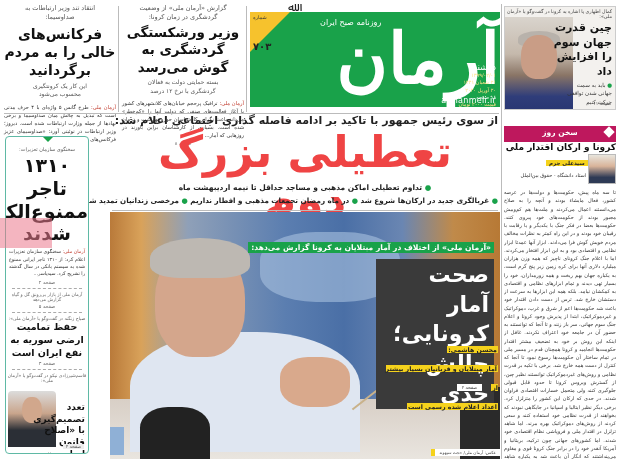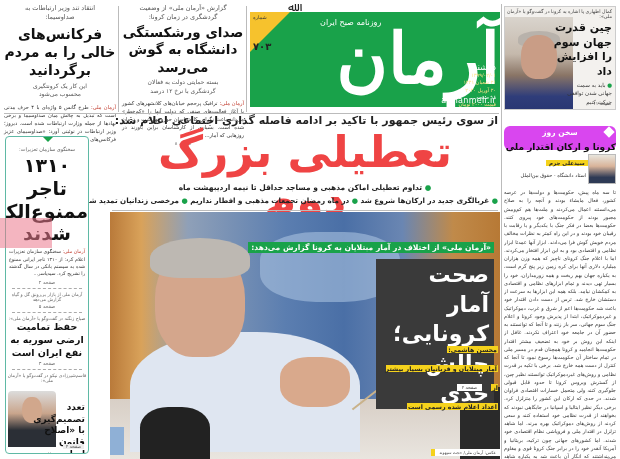--- a/index.html
+++ b/index.html
@@ -82,21 +82,21 @@
   .lb-kick2 { font-size: 4.6px; color: #666; margin-top: 1px; }
   .lb-photo { position: absolute; left: 2px; bottom: 6px; width: 48px; height: 56px; background: linear-gradient(180deg, #dcdcdc 0%, #c9a58c 40%, #2b2f36 70%); border-radius: 4px 4px 0 0; }
   .lb-photo-face { position: absolute; left: 14px; top: 6px; width: 20px; height: 26px; background: #d1a78c; border-radius: 45%; }
   .lb-last { position: absolute; right: 3px; top: 265px; width: 44px; text-align: right; font-size: 9px; font-weight: bold; line-height: 1.3; color: #111; }
   .lb-page-last { position: absolute; right: 4px; bottom: 4px; font-size: 4.5px; color: #555; background: #eee; padding: 0 3px; }
 
   
   .watermark { position: absolute; left: 0; top: 218px; width: 52px; height: 30px; background: rgba(235, 120, 140, 0.55); }
 
   
-  .sr-banner { position: absolute; left: 504px; top: 126px; width: 112px; height: 24px; background: #d946ef; color: #fff; font-size: 7.5px; font-weight: bold; text-align: center; line-height: 13px; border-radius: 6px; }
+  .sr-banner { position: absolute; left: 504px; top: 126px; width: 112px; height: 16px; background: #be185d; color: #fff; font-size: 7.5px; font-weight: bold; text-align: center; line-height: 13px; }
   .sr-diamond { position: absolute; right: 3px; top: 2px; width: 8px; height: 8px; background: #fff; transform: rotate(45deg); }
   .sr-title { position: absolute; left: 504px; top: 142px; width: 112px; text-align: right; font-size: 9px; font-weight: bold; color: #111; }
   .sr-photo { position: absolute; left: 588px; top: 154px; width: 28px; height: 30px; background: linear-gradient(180deg, #e8e5dd 0%, #d9b49a 40%, #2e3a55 80%); border: 1px solid #bbb; }
   .sr-author { position: absolute; left: 546px; top: 160px; background: #f5d21c; font-size: 5.5px; font-weight: bold; color: #222; padding: 0 3px; }
   .sr-role { position: absolute; left: 506px; top: 172px; width: 80px; text-align: right; font-size: 5px; color: #333; }
   .sr-body { position: absolute; left: 504px; top: 188px; width: 112px; height: 271px; overflow: hidden; font-size: 5.1px; line-height: 1.62; color: #333; text-align: justify; }
 
   .rule-right { position: absolute; left: 501px; top: 4px; width: 1px; height: 455px; background: #bbb; }
 </style>
 </head>
@@ -109,21 +109,21 @@
   <div class="body-txt" style="margin-top:4px;">
     <span class="src">آرمان ملی:</span>
     <span>طرح گانس ۵ واژه‌ای با ۴ حرف مدتی است که تبدیل به چالش میان صداوسیما و برخی نهادها از جمله وزارت ارتباطات شده است. دیروز؛ وزیر ارتباطات در توئیتی آورد: «صداوسیمای عزیز فرکانس‌های خالی را به مردم...</span>
   </div>
   <div class="page-ref">صفحه ۳</div>
 </div>
 <div class="vrule" style="left:118px; top:6px; height:106px;"></div>
 
 <div class="col-top" style="left:122px; width:122px;">
   <div class="kicker" style="padding:0 8px;">گزارش «آرمان ملی» از وضعیت گردشگری در زمان کرونا:</div>
-  <div class="head-md" style="margin-top:2px; font-size:13.5px;">صدای ورشکستگی دانشگاه به گوش می‌رسد</div>
+  <div class="head-md" style="margin-top:2px; font-size:13.5px;">وزیر ورشکستگی گردشگری به گوش می‌رسد</div>
   <div class="sub" style="padding:0 20px; margin-top:2px;">بسته حمایتی دولت به فعالان گردشگری با نرخ ۱۲ درصد</div>
   <div class="body-txt" style="margin-top:4px;">
     <span class="src">آرمان ملی:</span>
     <span>ترافیک پرحجم خیابان‌های کلانشهرهای کشور با آغاز فعالیت‌های صنفی که دولت آنها را «کم‌خطر» می‌داند باعث نگرانی کارشناسان حوزه بهداشت و درمان شده است. بسیاری از کارشناسان براین باورند در روزهایی که آمار...</span>
   </div>
   <div class="page-ref">صفحه ۸</div>
 </div>
 <div class="vrule" style="left:246px; top:6px; height:106px;"></div>
 
 <div class="mast-ornament">ﷲ</div>

